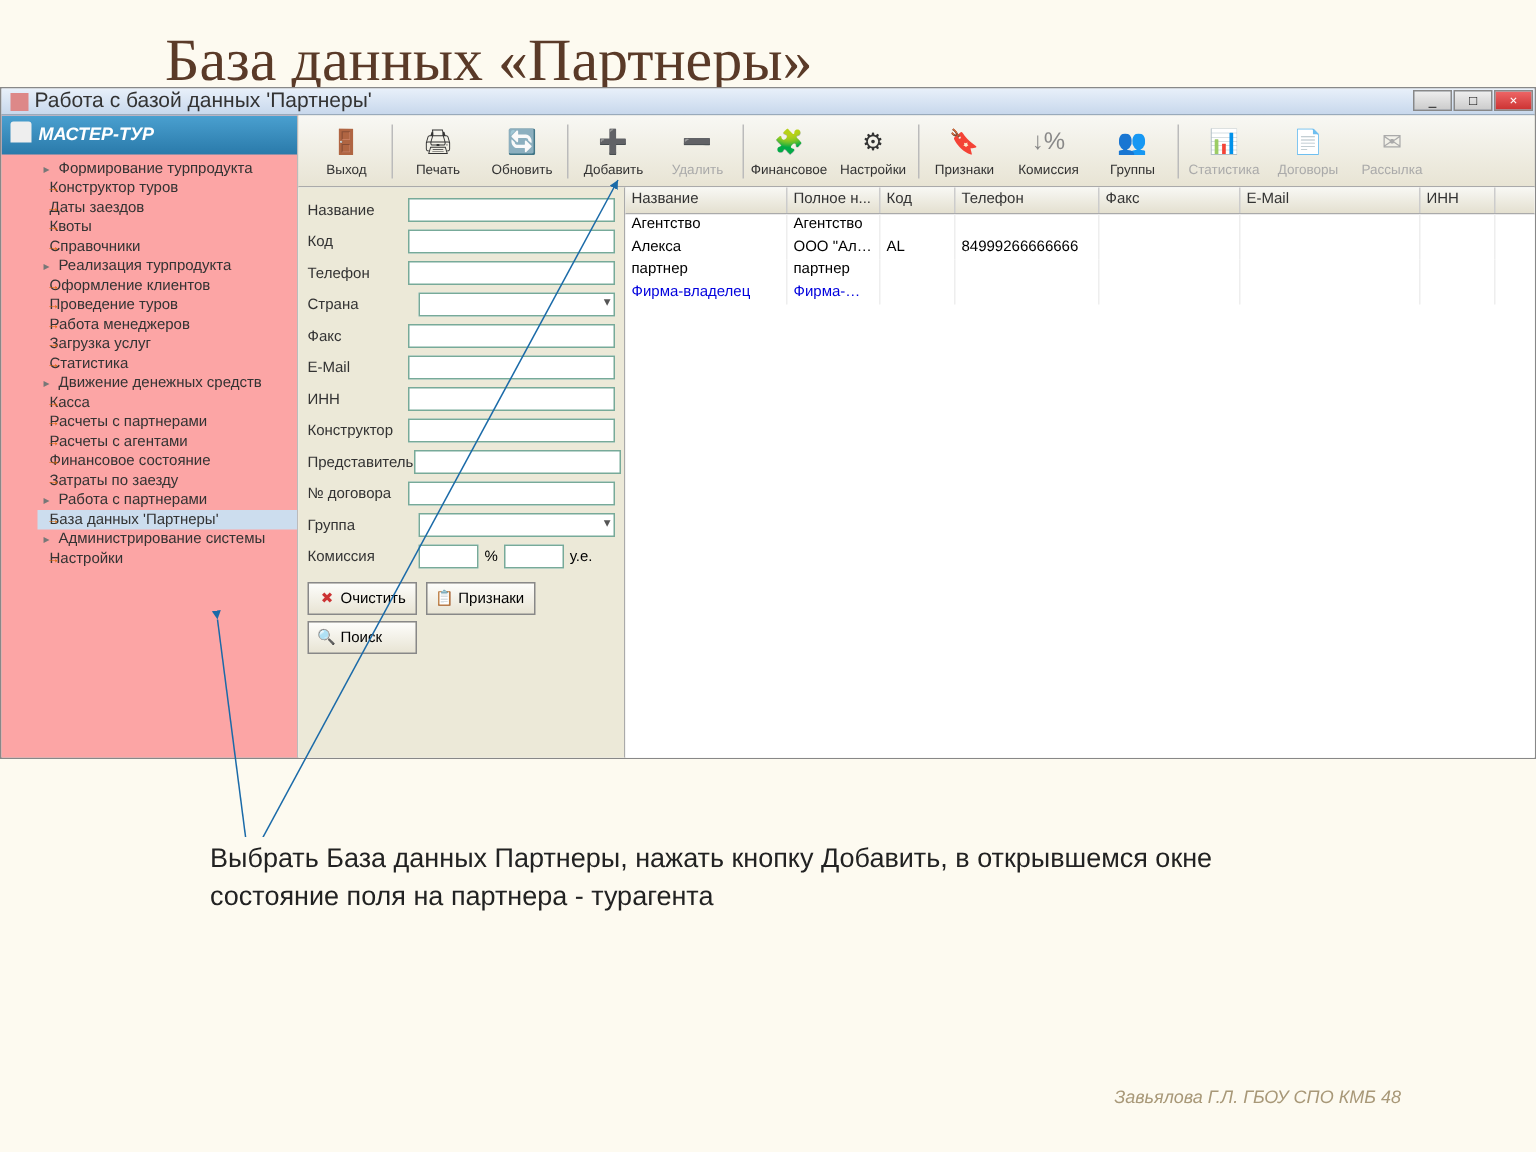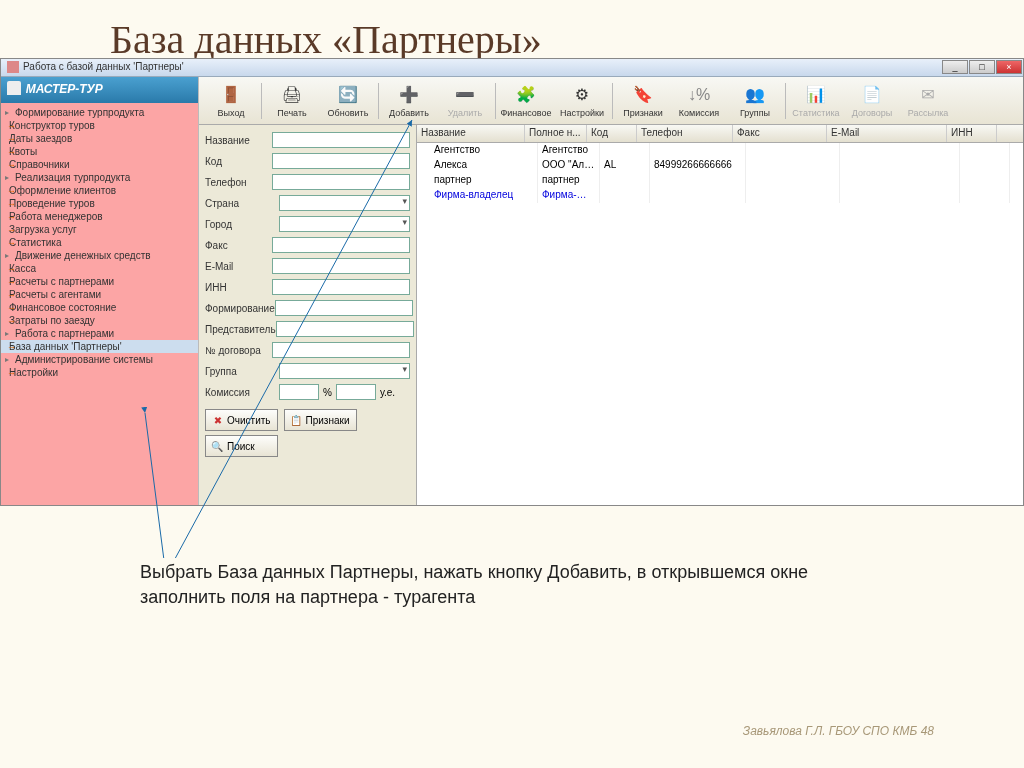--- a/index.html
+++ b/index.html
@@ -2,33 +2,33 @@
 <html><head>
 <meta charset="utf-8">
 <style>
   * { box-sizing: border-box; margin: 0; padding: 0; }
   body { width: 1024px; height: 768px; font-family: 'Segoe UI', Tahoma, sans-serif; overflow: hidden; background: #fdfaf0; position: relative; }
   
   .slide-title { font-family: Georgia, serif; font-size: 40px; color: #5a3a28; padding: 16px 0 8px 110px; font-weight: normal; }
   
   .app-window { position: absolute; top: 58px; left: 0; width: 1024px; height: 448px; background: #f0f0f0; border: 1px solid #888; }
   
-  .window-titlebar { height: 18px; background: linear-gradient(#e8f0fa, #c8d8ec); border-bottom: 1px solid #9ab; font-size: 10px; padding: 2px 6px; color: #333; display: flex; align-items: flex-start; }
+  .window-titlebar { height: 18px; background: linear-gradient(#e8f0fa, #c8d8ec); border-bottom: 1px solid #9ab; font-size: 14px; padding: 2px 6px; color: #333; display: flex; align-items: flex-end; }
   .window-titlebar .winicon { width: 12px; height: 12px; background: #d88; margin-right: 4px; }
   .window-controls { position: absolute; right: 2px; top: 60px; display: flex; gap: 1px; }
   .wc { width: 26px; height: 14px; background: linear-gradient(#eee,#ccc); border: 1px solid #888; font-size: 9px; text-align: center; line-height: 12px; }
   .wc.close { background: linear-gradient(#e66,#c33); color: #fff; }
   
   .app-body { display: flex; height: calc(100% - 18px); }
   
   .sidebar { width: 198px; background: #fca5a5; border-right: 1px solid #bbb; overflow: hidden; }
   .sidebar-logo { height: 26px; background: linear-gradient(#4aa0d0,#2a7aaa); color: #fff; font-style: italic; font-weight: bold; font-size: 12px; padding: 5px 8px; position: relative; }
   .sidebar-logo::before { content: ''; position: absolute; left: 6px; top: 4px; width: 14px; height: 14px; background: #eee; border-radius: 2px 2px 0 0; }
   .tree { padding: 3px 0; font-size: 10px; }
-  .tree-item { padding: 1px 4px 1px 18px; position: relative; cursor: pointer; color: #333; white-space: nowrap; }
+  .tree-item { padding: 1px 4px 1px 18px; position: relative; cursor: pointer; color: #333; white-space: nowrap; margin-left: 24px; }
   .tree-item.group { padding-left: 14px; font-weight: normal; }
   .tree-item.group::before { content: '▸'; position: absolute; left: 4px; color: #777; font-size: 8px; top: 2px; }
   .tree-item.child::before { content: '→'; position: absolute; left: 6px; color: #d60; font-size: 9px; top: 1px; }
   .tree-item.child { padding-left: 8px; }
   .tree-item.selected { background: #cde; }
   
   .main-area { flex: 1; display: flex; flex-direction: column; background: #ece9d8; }
   .toolbar { height: 48px; display: flex; align-items: center; background: linear-gradient(#f8f8f4,#e8e4d4); border-bottom: 1px solid #aaa; padding: 2px 4px; gap: 0; }
   .tb-btn { width: 56px; height: 44px; display: flex; flex-direction: column; align-items: center; justify-content: center; font-size: 9px; color: #333; cursor: pointer; border: 1px solid transparent; }
   .tb-btn.disabled { color: #aaa; }
@@ -44,21 +44,21 @@
   .form-combo { flex: 1; height: 16px; border: 1px solid #7a9; background: #fff; position: relative; }
   .form-combo::after { content: '▾'; position: absolute; right: 2px; top: 0; font-size: 9px; color: #555; }
   .form-btns { display: flex; gap: 6px; margin-top: 8px; }
   .form-btn { height: 22px; padding: 2px 6px; font-size: 10px; background: linear-gradient(#fdfdfb,#e8e4d4); border: 1px solid #888; cursor: pointer; display: flex; align-items: center; gap: 3px; }
   .form-btn .mini-icon { width: 12px; height: 12px; display: inline-flex; align-items: center; justify-content: center; font-size: 10px; }
   
   .grid-panel { flex: 1; display: flex; flex-direction: column; background: #fff; }
   .grid-header { display: flex; height: 18px; background: linear-gradient(#f8f8f4,#e4e0d0); border-bottom: 1px solid #aaa; }
   .gh { border-right: 1px solid #ccc; font-size: 10px; padding: 2px 4px; color: #333; overflow: hidden; white-space: nowrap; }
   .grid-body { flex: 1; font-size: 10px; background: #fff; position: relative; }
-  .grid-row { display: flex; height: 15px; justify-content: center; }
+  .grid-row { display: flex; height: 15px; }
   .gc { border-right: 1px solid #eee; padding: 1px 4px; overflow: hidden; white-space: nowrap; }
   .gc.blue { color: #00d; }
   
   .description { position: absolute; top: 560px; left: 140px; width: 700px; font-size: 18px; color: #222; line-height: 1.4; }
   .footer-credit { position: absolute; bottom: 30px; right: 90px; font-size: 12px; color: #a89878; font-style: italic; }
   
   .arrow-svg { position: absolute; top: 58px; left: 0; width: 1024px; height: 500px; pointer-events: none; }
   
   .col-name { width: 108px; } .col-full { width: 62px; } .col-code { width: 50px; }
   .col-phone { width: 96px; } .col-fax { width: 94px; } .col-email { width: 120px; } .col-inn { width: 50px; }
@@ -175,37 +175,33 @@
             </div>
           <div class="form-row">
               <div class="form-label">Телефон</div>
               <input class="form-input" style="">
             </div>
           <div class="form-row">
               <div class="form-label">Страна</div>
               <div class="form-combo"></div>
             </div>
           <div class="form-row">
-              <div class="form-label">Город</div>
-              <div class="form-combo"></div>
-            </div>
-          <div class="form-row">
               <div class="form-label">Факс</div>
               <input class="form-input" style="">
             </div>
           <div class="form-row">
               <div class="form-label">E-Mail</div>
               <input class="form-input" style="">
             </div>
           <div class="form-row">
               <div class="form-label">ИНН</div>
               <input class="form-input" style="">
             </div>
           <div class="form-row">
-              <div class="form-label">Формирование</div>
+              <div class="form-label">Конструктор</div>
               <input class="form-input" style="">
             </div>
           <div class="form-row">
               <div class="form-label">Представитель</div>
               <input class="form-input" style="">
             </div>
           <div class="form-row">
               <div class="form-label">№ договора</div>
               <input class="form-input" style="">
             </div>
@@ -301,14 +297,14 @@
 <svg class="arrow-svg">
   <defs>
       <marker id="ah" markerWidth="8" markerHeight="8" refX="6" refY="3" orient="auto">
         <path d="M0,0 L6,3 L0,6 Z" fill="#1a6aa8"></path>
       </marker>
     </defs>
   <line x1="170" y1="510" x2="412" y2="62" stroke="#1a6aa8" stroke-width="1" marker-end="url(#ah)"></line>
   <line x1="145" y1="355" x2="165" y2="510" stroke="#1a6aa8" stroke-width="1" marker-start="url(#ah)"></line>
 </svg>
 
-<div class="description">Выбрать База данных Партнеры, нажать кнопку Добавить, в открывшемся окне заполнить поля на партнера - турагента</div>
+<div class="description">Выбрать База данных Партнеры, нажать кнопку Добавить, в открывшемся окне состояние поля на партнера - турагента</div>
 <div class="footer-credit">Завьялова Г.Л. ГБОУ СПО КМБ 48</div>
 
 </body></html>

